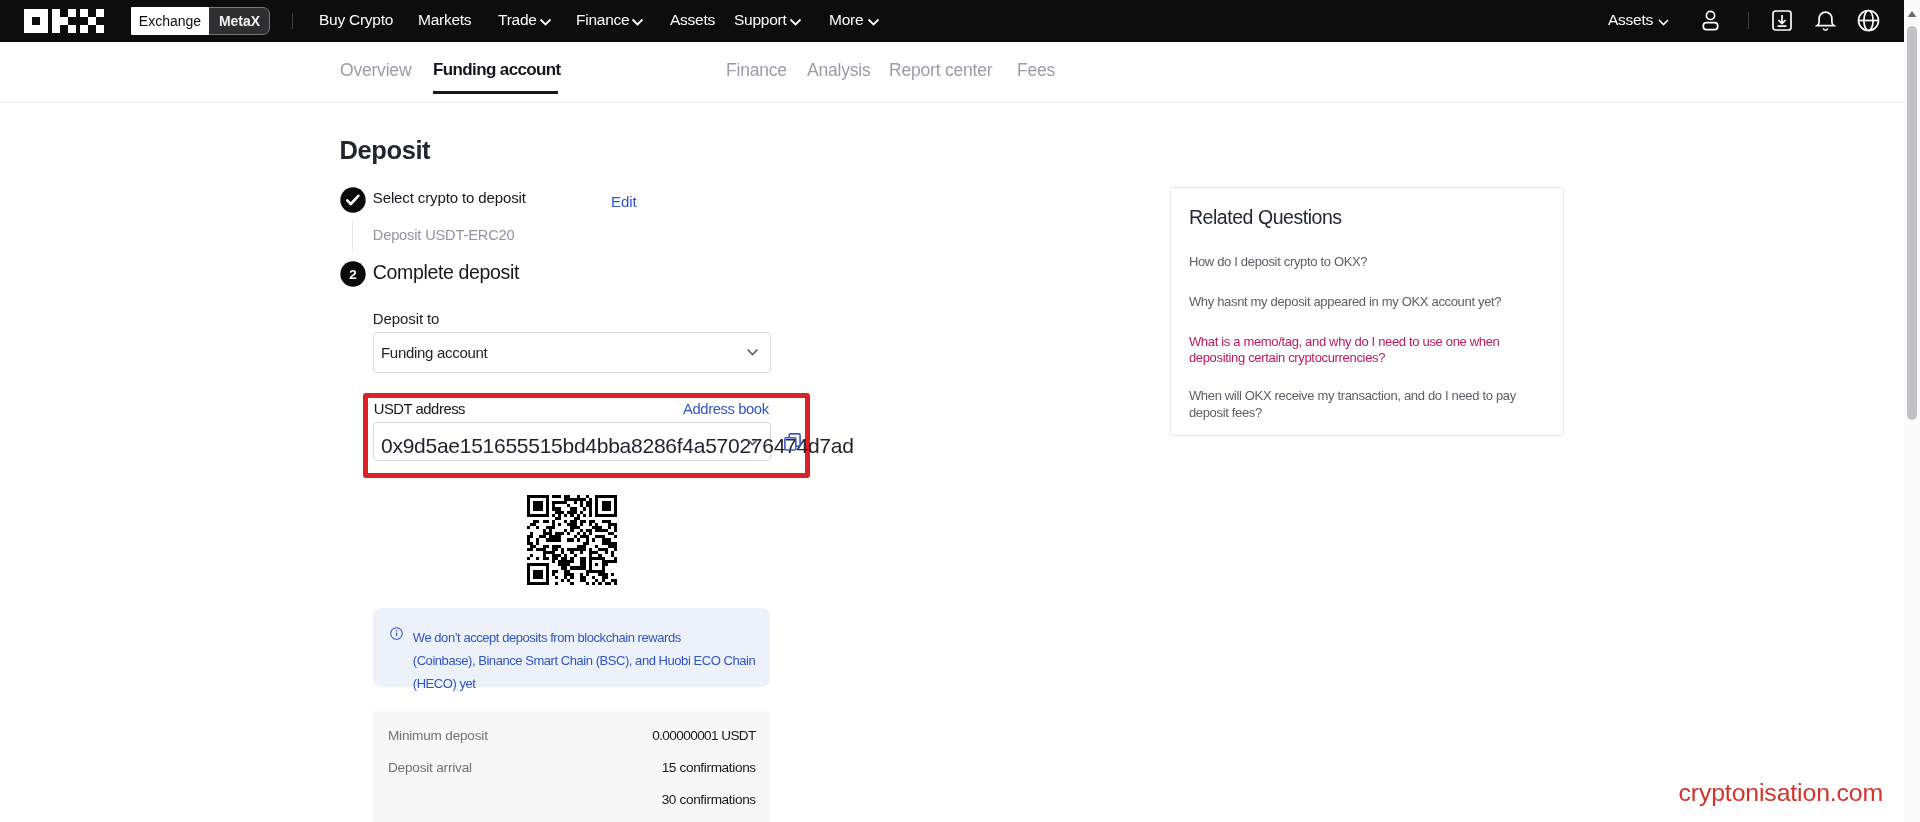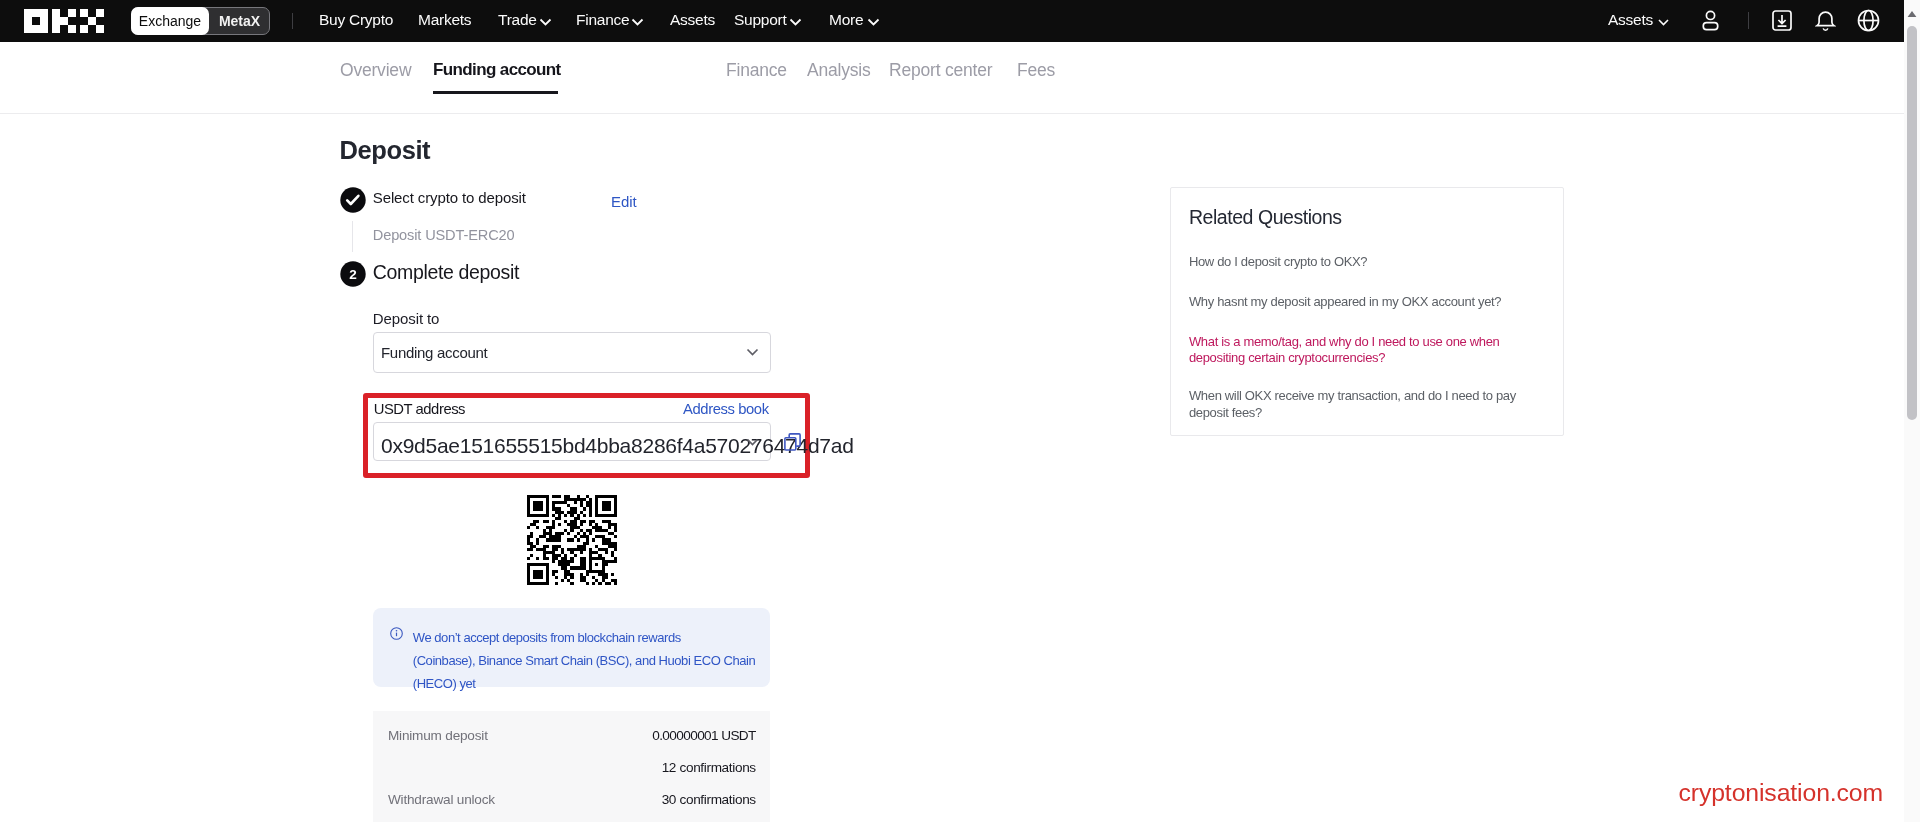--- a/index.html
+++ b/index.html
@@ -2,21 +2,21 @@
 <html><head>
 <meta charset="utf-8">
 <style>
   * { margin:0; padding:0; box-sizing:border-box; }
   html,body { width:1920px; height:822px; overflow:hidden; }
   body { font-family:"Liberation Sans", sans-serif; background:#fff; position:relative; }
   .abs { position:absolute; }
   .topbar { position:absolute; left:0; top:0; width:1904px; height:42px; background:#0d0d0d; }
   .tnav { position:absolute; top:0; height:42px; line-height:40px; color:#fbfbfb; font-size:15.5px; font-weight:500; letter-spacing:-0.25px; white-space:nowrap; }
   .chev { position:absolute; top:17.5px; }
-  .subnav { position:absolute; left:0; top:42px; width:1904px; height:72px; background:#fff; border-bottom:1px solid #ececee; }
+  .subnav { position:absolute; left:0; top:42px; width:1904px; height:61px; background:#fff; border-bottom:1px solid #ececee; }
   .stab { position:absolute; top:0; height:56px; line-height:56px; font-size:17.5px; letter-spacing:-0.2px; color:#9c9ca6; white-space:nowrap; }
   .stab.active { color:#15151b; font-weight:700; font-size:17px; letter-spacing:-0.62px; }
   .blue { color:#2e56c4; }
   .selbox { position:absolute; border:1px solid #d7d7dd; border-radius:4px; background:#fff; }
   .row { position:absolute; left:15.2px; right:14.5px; font-size:13.6px; letter-spacing:-0.2px; line-height:21px; }
 </style>
 </head>
 <body>
 
 <div class="topbar">
@@ -27,21 +27,21 @@
     <rect x="44" y="0" width="8" height="8"></rect>
     <rect x="44" y="16" width="8" height="8"></rect>
     <rect x="56" y="0" width="8" height="8"></rect>
     <rect x="72" y="0" width="8" height="8"></rect>
     <rect x="64" y="8" width="8" height="8"></rect>
     <rect x="56" y="16" width="8" height="8"></rect>
     <rect x="72" y="16" width="8" height="8"></rect>
   </svg>
 
   <div class="abs" style="left:131px;top:7px;width:139px;height:28px;background:#2f2f31;border:1px solid #77777c;border-radius:7px"></div>
-  <div class="abs" style="left:131px;top:7px;width:78px;height:28px;background:#fff;border-radius:7px;text-align:center;line-height:28px;font-size:14px;color:#0c0c0c;">Exchange</div>
+  <div class="abs" style="left:131px;top:7px;width:78px;height:28px;background:#fff;border-radius:1px;text-align:center;line-height:28px;font-size:14px;color:#0c0c0c;">Exchange</div>
   <div class="abs" style="left:209px;top:7px;width:61px;height:28px;text-align:center;line-height:28px;font-size:14px;color:#f2f2f2;font-weight:700;">MetaX</div>
 
   <div class="abs" style="left:292px;top:13px;width:1px;height:16px;background:#3e3e42"></div>
 
   <div class="tnav" style="left:319px">Buy Crypto</div>
   <div class="tnav" style="left:418px">Markets</div>
   <div class="tnav" style="left:498px">Trade</div>
   <svg class="chev" style="left:539px" width="13" height="8" viewBox="0 0 13 8" fill="none" stroke="#fbfbfb" stroke-width="1.8">
       <path d="M1.5 1.5l5 5 5-5"></path>
     </svg>
@@ -364,22 +364,22 @@
 <svg class="abs" style="left:390px;top:626.5px" width="13" height="13" viewBox="0 0 13 13" fill="none">
   <circle cx="6.5" cy="6.5" r="5.8" stroke="#3b59c0" stroke-width="1.1"></circle>
   <path d="M6.5 5.6v3.6" stroke="#3b59c0" stroke-width="1.2"></path>
   <circle cx="6.5" cy="3.8" r="0.8" fill="#3b59c0"></circle>
 </svg>
 <div class="abs" style="left:412.8px;top:625.8px;font-size:13px;letter-spacing:-0.45px;line-height:23px;color:#2f55c5">We don’t accept deposits from blockchain rewards<br>(Coinbase), Binance Smart Chain (BSC), and Huobi ECO Chain<br>(HECO) yet</div>
 
 <div class="abs" style="left:372.8px;top:711px;width:397.5px;height:111px;background:#f7f7f8">
   <div class="row" style="top:14px;color:#717179">Minimum deposit</div>
   <div class="row" style="top:14px;text-align:right;color:#17171e;letter-spacing:-0.6px">0.00000001 USDT</div>
-  <div class="row" style="top:46px;text-align:right;color:#17171e;letter-spacing:-0.35px">12 confirmations</div>
-  <div class="row" style="top:78px;color:#717179">Withdrawal unlock</div>
+  <div class="row" style="top:46px;color:#717179">Deposit arrival</div>
+  <div class="row" style="top:46px;text-align:right;color:#17171e;letter-spacing:-0.35px">15 confirmations</div>
   <div class="row" style="top:78px;text-align:right;color:#17171e;letter-spacing:-0.35px">30 confirmations</div>
 </div>
 
 <div class="abs" style="left:1169.9px;top:187.2px;width:394px;height:248.5px;background:#fff;border:1px solid #e9e9ec;border-radius:2px"></div>
 <div class="abs" style="left:1188.9px;top:205.5px;font-size:19.5px;letter-spacing:-0.45px;color:#242833">Related Questions</div>
 <div class="abs" style="left:1188.9px;top:253.8px;font-size:13px;letter-spacing:-0.33px;color:#5c6066">How do I deposit crypto to OKX?</div>
 <div class="abs" style="left:1188.9px;top:294.4px;font-size:13px;letter-spacing:-0.33px;color:#5c6066">Why hasnt my deposit appeared in my OKX account yet?</div>
 <div class="abs" style="left:1188.9px;top:333.8px;font-size:13px;letter-spacing:-0.33px;line-height:16.5px;color:#be185d">What is a memo/tag, and why do I need to use one when<br>depositing certain cryptocurrencies?</div>
 <div class="abs" style="left:1188.9px;top:388.4px;font-size:13px;letter-spacing:-0.33px;line-height:16.5px;color:#5c6066">When will OKX receive my transaction, and do I need to pay<br>deposit fees?</div>
 

